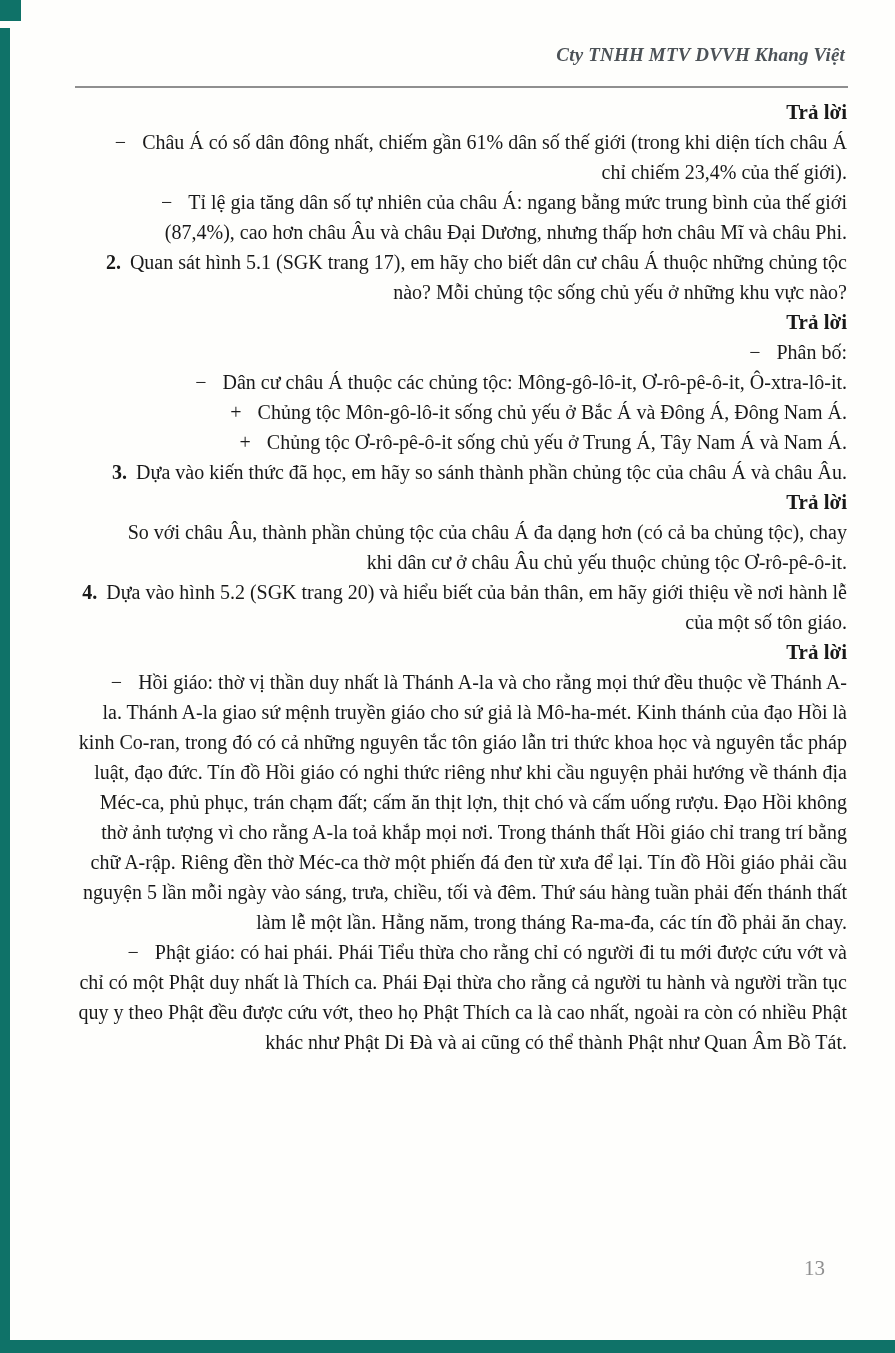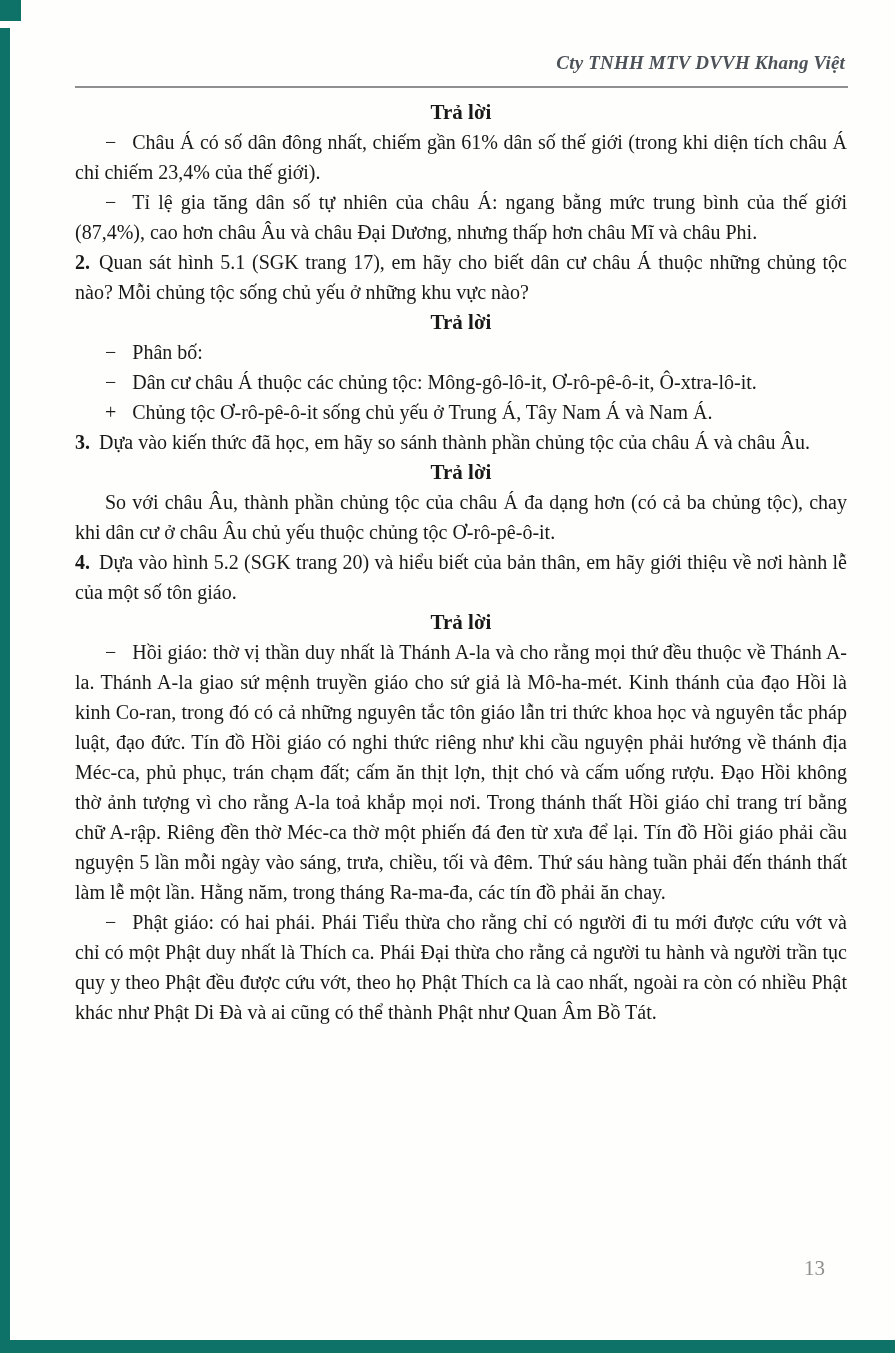--- a/index.html
+++ b/index.html
@@ -27,21 +27,21 @@
   }
   .bottom-bar {
     position: absolute; left: 0; right: 0; bottom: 0;
     height: 13px;
     background: var(--accent);
   }
 
   
   .header {
     position: absolute;
-    top: 52px; right: 50px;
+    top: 44px; right: 50px;
     font-size: 19px;
     font-weight: bold;
     font-style: italic;
     color: #4c5257;
     letter-spacing: 0.2px;
   }
   .header-rule {
     position: absolute;
     top: 86px; left: 75px; right: 47px;
     height: 0;
@@ -50,21 +50,21 @@
 
   
   .content {
     position: absolute;
     top: 97px; left: 75px;
     width: 772px;
     font-size: 20px;
     line-height: 30px;
     text-align: justify;
   }
-  .content p { margin: 0; padding: 0; }
+  .content p { margin: 0; padding: 0; text-align: right; }
 
   .answer-heading {
     text-align: center;
     font-weight: bold;
     font-size: 21px;
   }
 
   .item { text-indent: 30px; }
   .item .marker {
     padding-right: 16px;
@@ -98,20 +98,21 @@
 <div class="header-rule"></div>
 
 <div class="content">
     <p class="answer-heading">Trả lời</p>
     <p class="item"><span class="marker">−</span><span>Châu Á có số dân đông nhất, chiếm gần 61% dân số thế giới (trong khi diện tích châu Á chỉ chiếm 23,4% của thế giới).</span></p>
     <p class="item"><span class="marker">−</span><span>Tỉ lệ gia tăng dân số tự nhiên của châu Á: ngang bằng mức trung bình của thế giới (87,4%), cao hơn châu Âu và châu Đại Dương, nhưng thấp hơn châu Mĩ và châu Phi.</span></p>
     <p class="question"><b class="qnum">2.</b><span>Quan sát hình 5.1 (SGK trang 17), em hãy cho biết dân cư châu Á thuộc những chủng tộc nào? Mỗi chủng tộc sống chủ yếu ở những khu vực nào?</span></p>
     <p class="answer-heading">Trả lời</p>
     <p class="item"><span class="marker">−</span><span>Phân bố:</span></p>
     <p class="item"><span class="marker">−</span><span>Dân cư châu Á thuộc các chủng tộc: Mông-gô-lô-it, Ơ-rô-pê-ô-it, Ô-xtra-lô-it.</span></p>
+    <p class="item"><span class="marker">+</span><span>Chủng tộc Môn-gô-lô-it sống chủ yếu ở Bắc Á và Đông Á, Đông Nam Á.</span></p>
     <p class="item"><span class="marker">+</span><span>Chủng tộc Ơ-rô-pê-ô-it sống chủ yếu ở Trung Á, Tây Nam Á và Nam Á.</span></p>
     <p class="question"><b class="qnum">3.</b><span>Dựa vào kiến thức đã học, em hãy so sánh thành phần chủng tộc của châu Á và châu Âu.</span></p>
     <p class="answer-heading">Trả lời</p>
     <p class="para">So với châu Âu, thành phần chủng tộc của châu Á đa dạng hơn (có cả ba chủng tộc), chay khi dân cư ở châu Âu chủ yếu thuộc chủng tộc Ơ-rô-pê-ô-it.</p>
     <p class="question"><b class="qnum">4.</b><span>Dựa vào hình 5.2 (SGK trang 20) và hiểu biết của bản thân, em hãy giới thiệu về nơi hành lễ của một số tôn giáo.</span></p>
     <p class="answer-heading">Trả lời</p>
     <p class="item"><span class="marker">−</span><span>Hồi giáo: thờ vị thần duy nhất là Thánh A-la và cho rằng mọi thứ đều thuộc về Thánh A-la. Thánh A-la giao sứ mệnh truyền giáo cho sứ giả là Mô-ha-mét. Kinh thánh của đạo Hồi là kinh Co-ran, trong đó có cả những nguyên tắc tôn giáo lẫn tri thức khoa học và nguyên tắc pháp luật, đạo đức. Tín đồ Hồi giáo có nghi thức riêng như khi cầu nguyện phải hướng về thánh địa Méc-ca, phủ phục, trán chạm đất; cấm ăn thịt lợn, thịt chó và cấm uống rượu. Đạo Hồi không thờ ảnh tượng vì cho rằng A-la toả khắp mọi nơi. Trong thánh thất Hồi giáo chỉ trang trí bằng chữ A-rập. Riêng đền thờ Méc-ca thờ một phiến đá đen từ xưa để lại. Tín đồ Hồi giáo phải cầu nguyện 5 lần mỗi ngày vào sáng, trưa, chiều, tối và đêm. Thứ sáu hàng tuần phải đến thánh thất làm lễ một lần. Hằng năm, trong tháng Ra-ma-đa, các tín đồ phải ăn chay.</span></p>
     <p class="item"><span class="marker">−</span><span>Phật giáo: có hai phái. Phái Tiểu thừa cho rằng chỉ có người đi tu mới được cứu vớt và chỉ có một Phật duy nhất là Thích ca. Phái Đại thừa cho rằng cả người tu hành và người trần tục quy y theo Phật đều được cứu vớt, theo họ Phật Thích ca là cao nhất, ngoài ra còn có nhiều Phật khác như Phật Di Đà và ai cũng có thể thành Phật như Quan Âm Bồ Tát.</span></p>
   </div>
 

